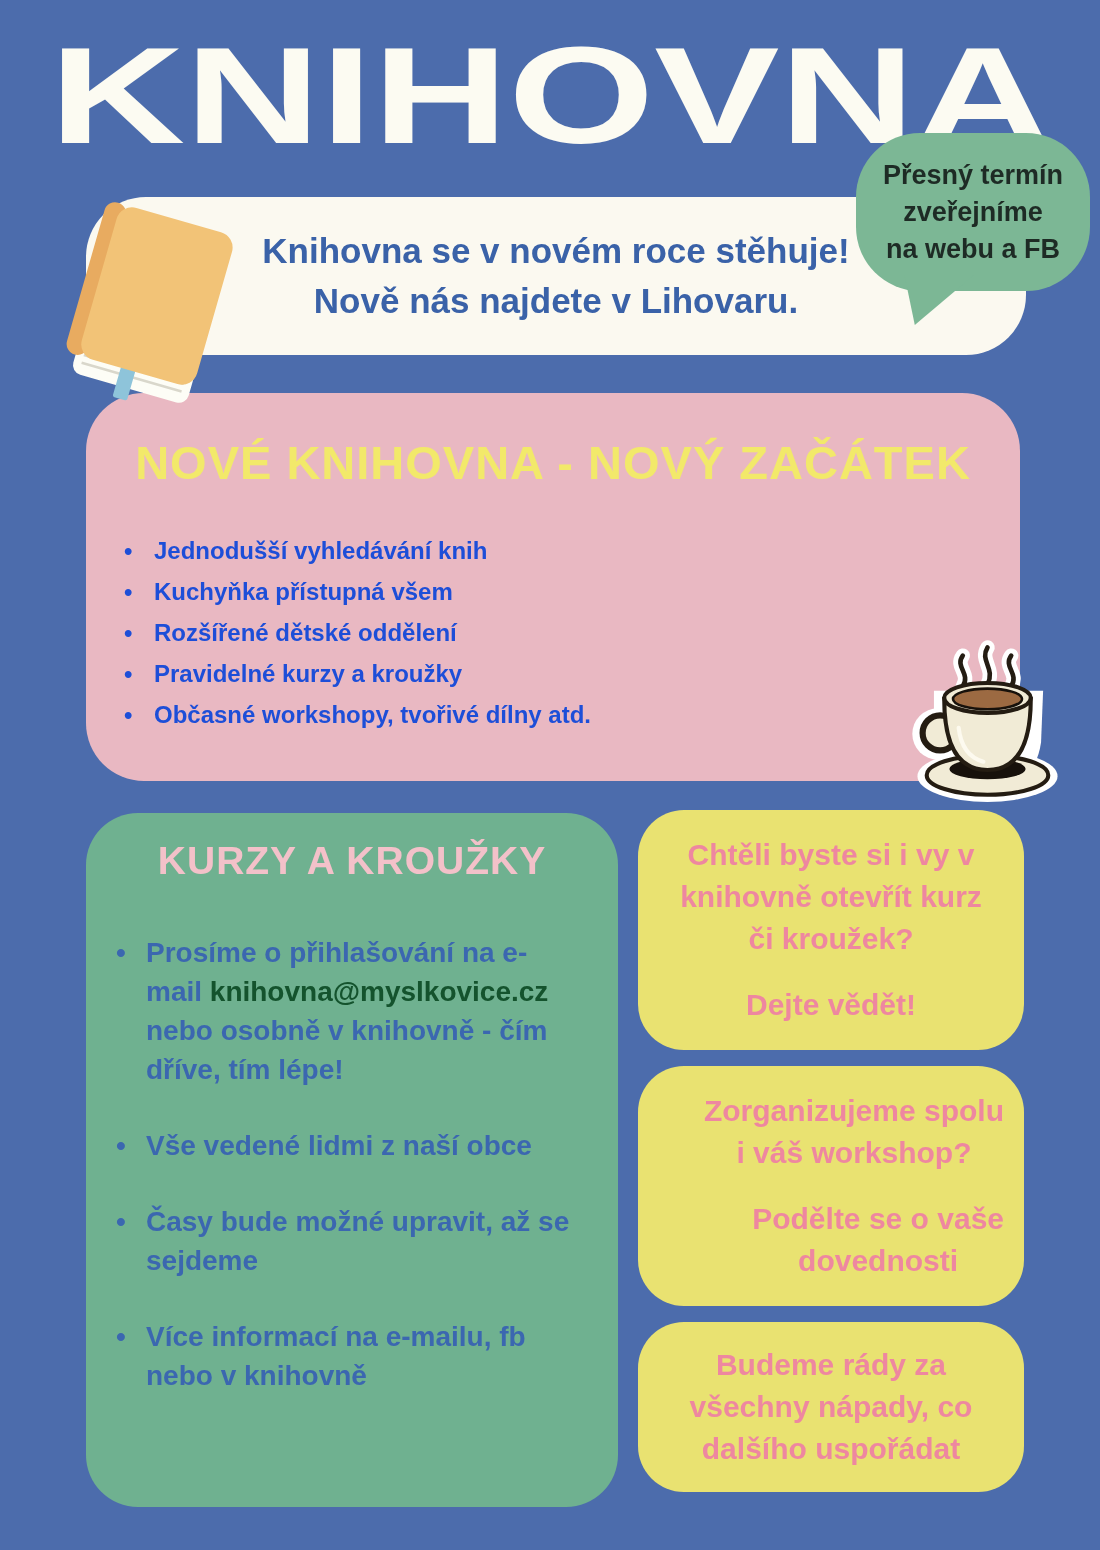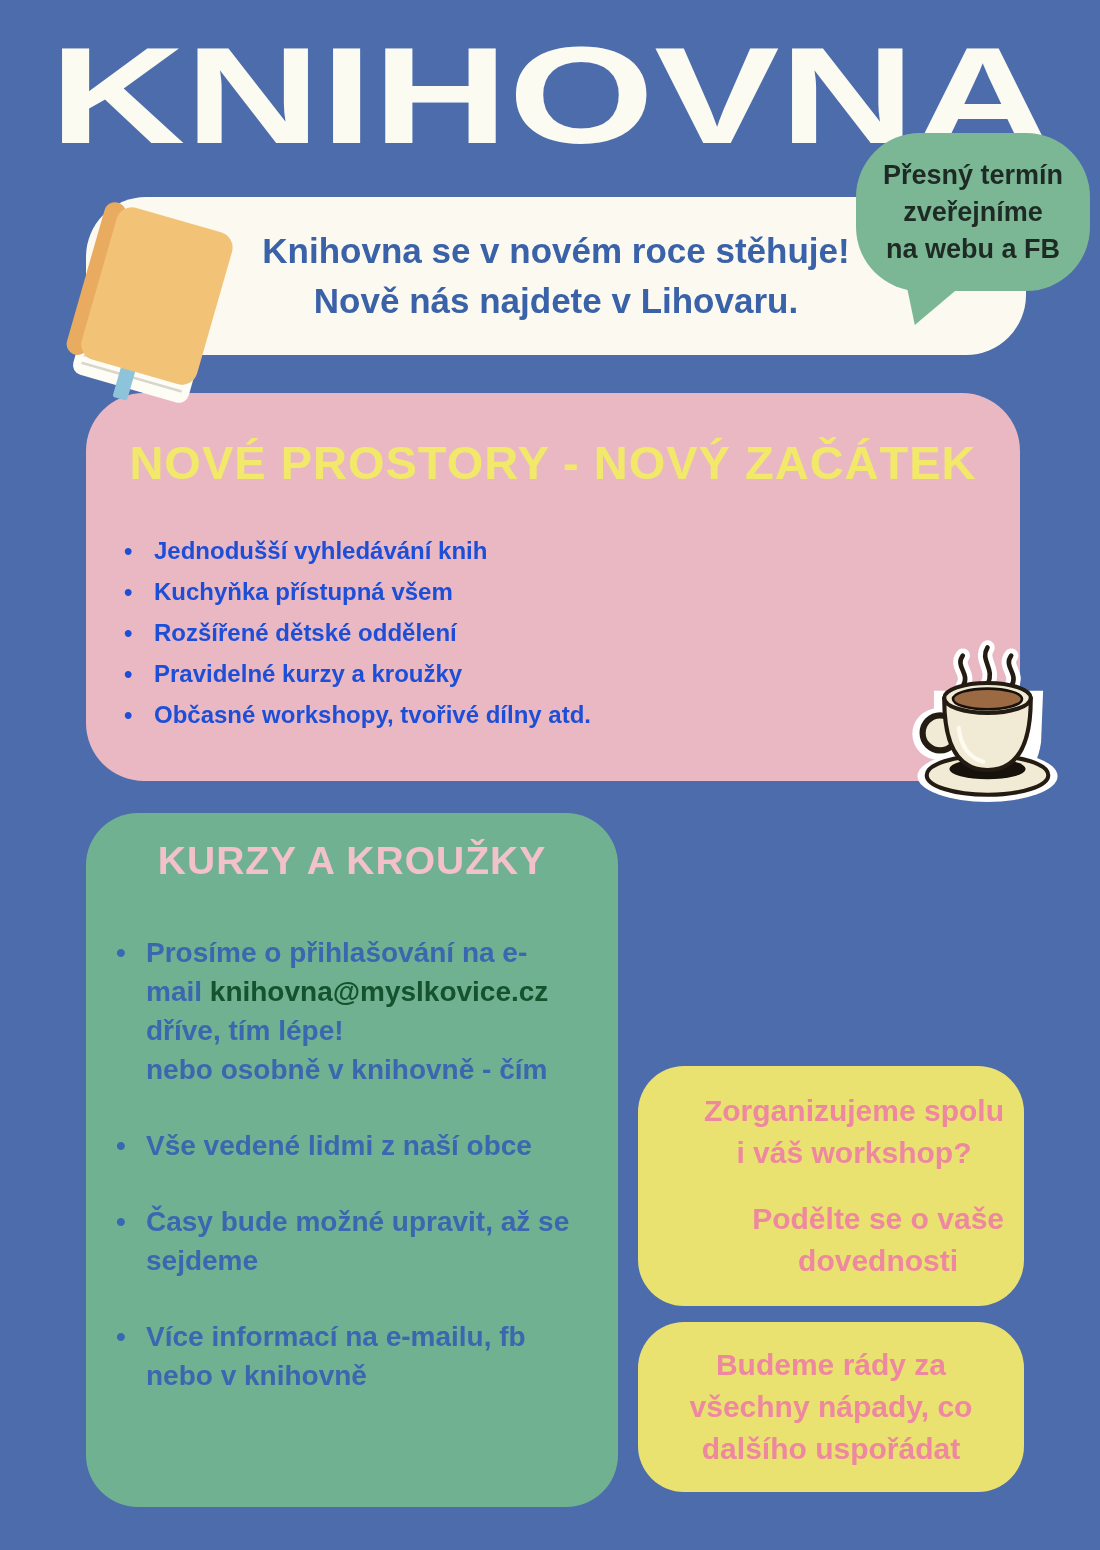--- a/index.html
+++ b/index.html
@@ -90,21 +90,21 @@
     <svg width="215" height="215" viewBox="0 0 215 215">
       <rect x="50" y="148" width="120" height="38" rx="10" fill="#fdfdf6"></rect>
       <path d="M58,158 h104 M58,166 h104 M58,174 h104" stroke="#d9d7cb" stroke-width="2.5" fill="none"></path>
       <rect x="97" y="162" width="15" height="36" rx="2" fill="#8ec4da"></rect>
       <rect x="38" y="10" width="22" height="158" rx="11" fill="#e8ab60"></rect>
       <rect x="52" y="10" width="120" height="158" rx="16" fill="#f2c377"></rect>
     </svg>
   </div>
 
   <div class="pink-panel">
-    <div class="pink-title">NOVÉ PROSTORY - NOVÝ ZAČÁTEK</div>
+    <div class="pink-title">NOVÉ KNIHOVNA - NOVÝ ZAČÁTEK</div>
     <ul class="pink-list">
       <li>Jednodušší vyhledávání knih</li>
       <li>Kuchyňka přístupná všem</li>
       <li>Rozšířené dětské oddělení</li>
       <li>Pravidelné kurzy a kroužky</li>
       <li>Občasné workshopy, tvořivé dílny atd.</li>
     </ul>
   </div>
 
   <div class="coffee">
@@ -137,35 +137,45 @@
       <path d="M52,92 C54,110 62,121 76,125" stroke="#fdfaef" stroke-width="4" fill="none" stroke-linecap="round"></path>
     </svg>
   </div>
 
   <div class="green-panel">
     <div class="green-title">KURZY A KROUŽKY</div>
     <ul class="green-list">
       <li>
         <span class="line">Prosíme o přihlašování na e-</span>
         <span class="line"><span>mail </span><span class="email">knihovna@myslkovice.cz</span></span>
+        <span class="line">nebo osobně v knihovně - čím</span>
         <span class="line">dříve, tím lépe!</span>
-        <span class="line">nebo osobně v knihovně - čím</span>
       </li>
       <li>Vše vedené lidmi z naší obce</li>
       <li>
         <span class="line">Časy bude možné upravit, až se</span>
         <span class="line">sejdeme</span>
       </li>
       <li>
         <span class="line">Více informací na e-mailu, fb</span>
         <span class="line">nebo v knihovně</span>
       </li>
     </ul>
   </div>
 
+  <div class="card card1">
+    <p class="para">
+      <span class="line">Chtěli byste si i vy v</span>
+      <span class="line">knihovně otevřít kurz</span>
+      <span class="line">či kroužek?</span>
+    </p>
+    <p class="para">
+      <span class="line">Dejte vědět!</span>
+    </p>
+  </div>
 
   <div class="card card2">
     <p class="para">
       <span class="line">Zorganizujeme spolu</span>
       <span class="line">i váš workshop?</span>
     </p>
     <p class="para">
       <span class="line">Podělte se o vaše</span>
       <span class="line">dovednosti</span>
     </p>

